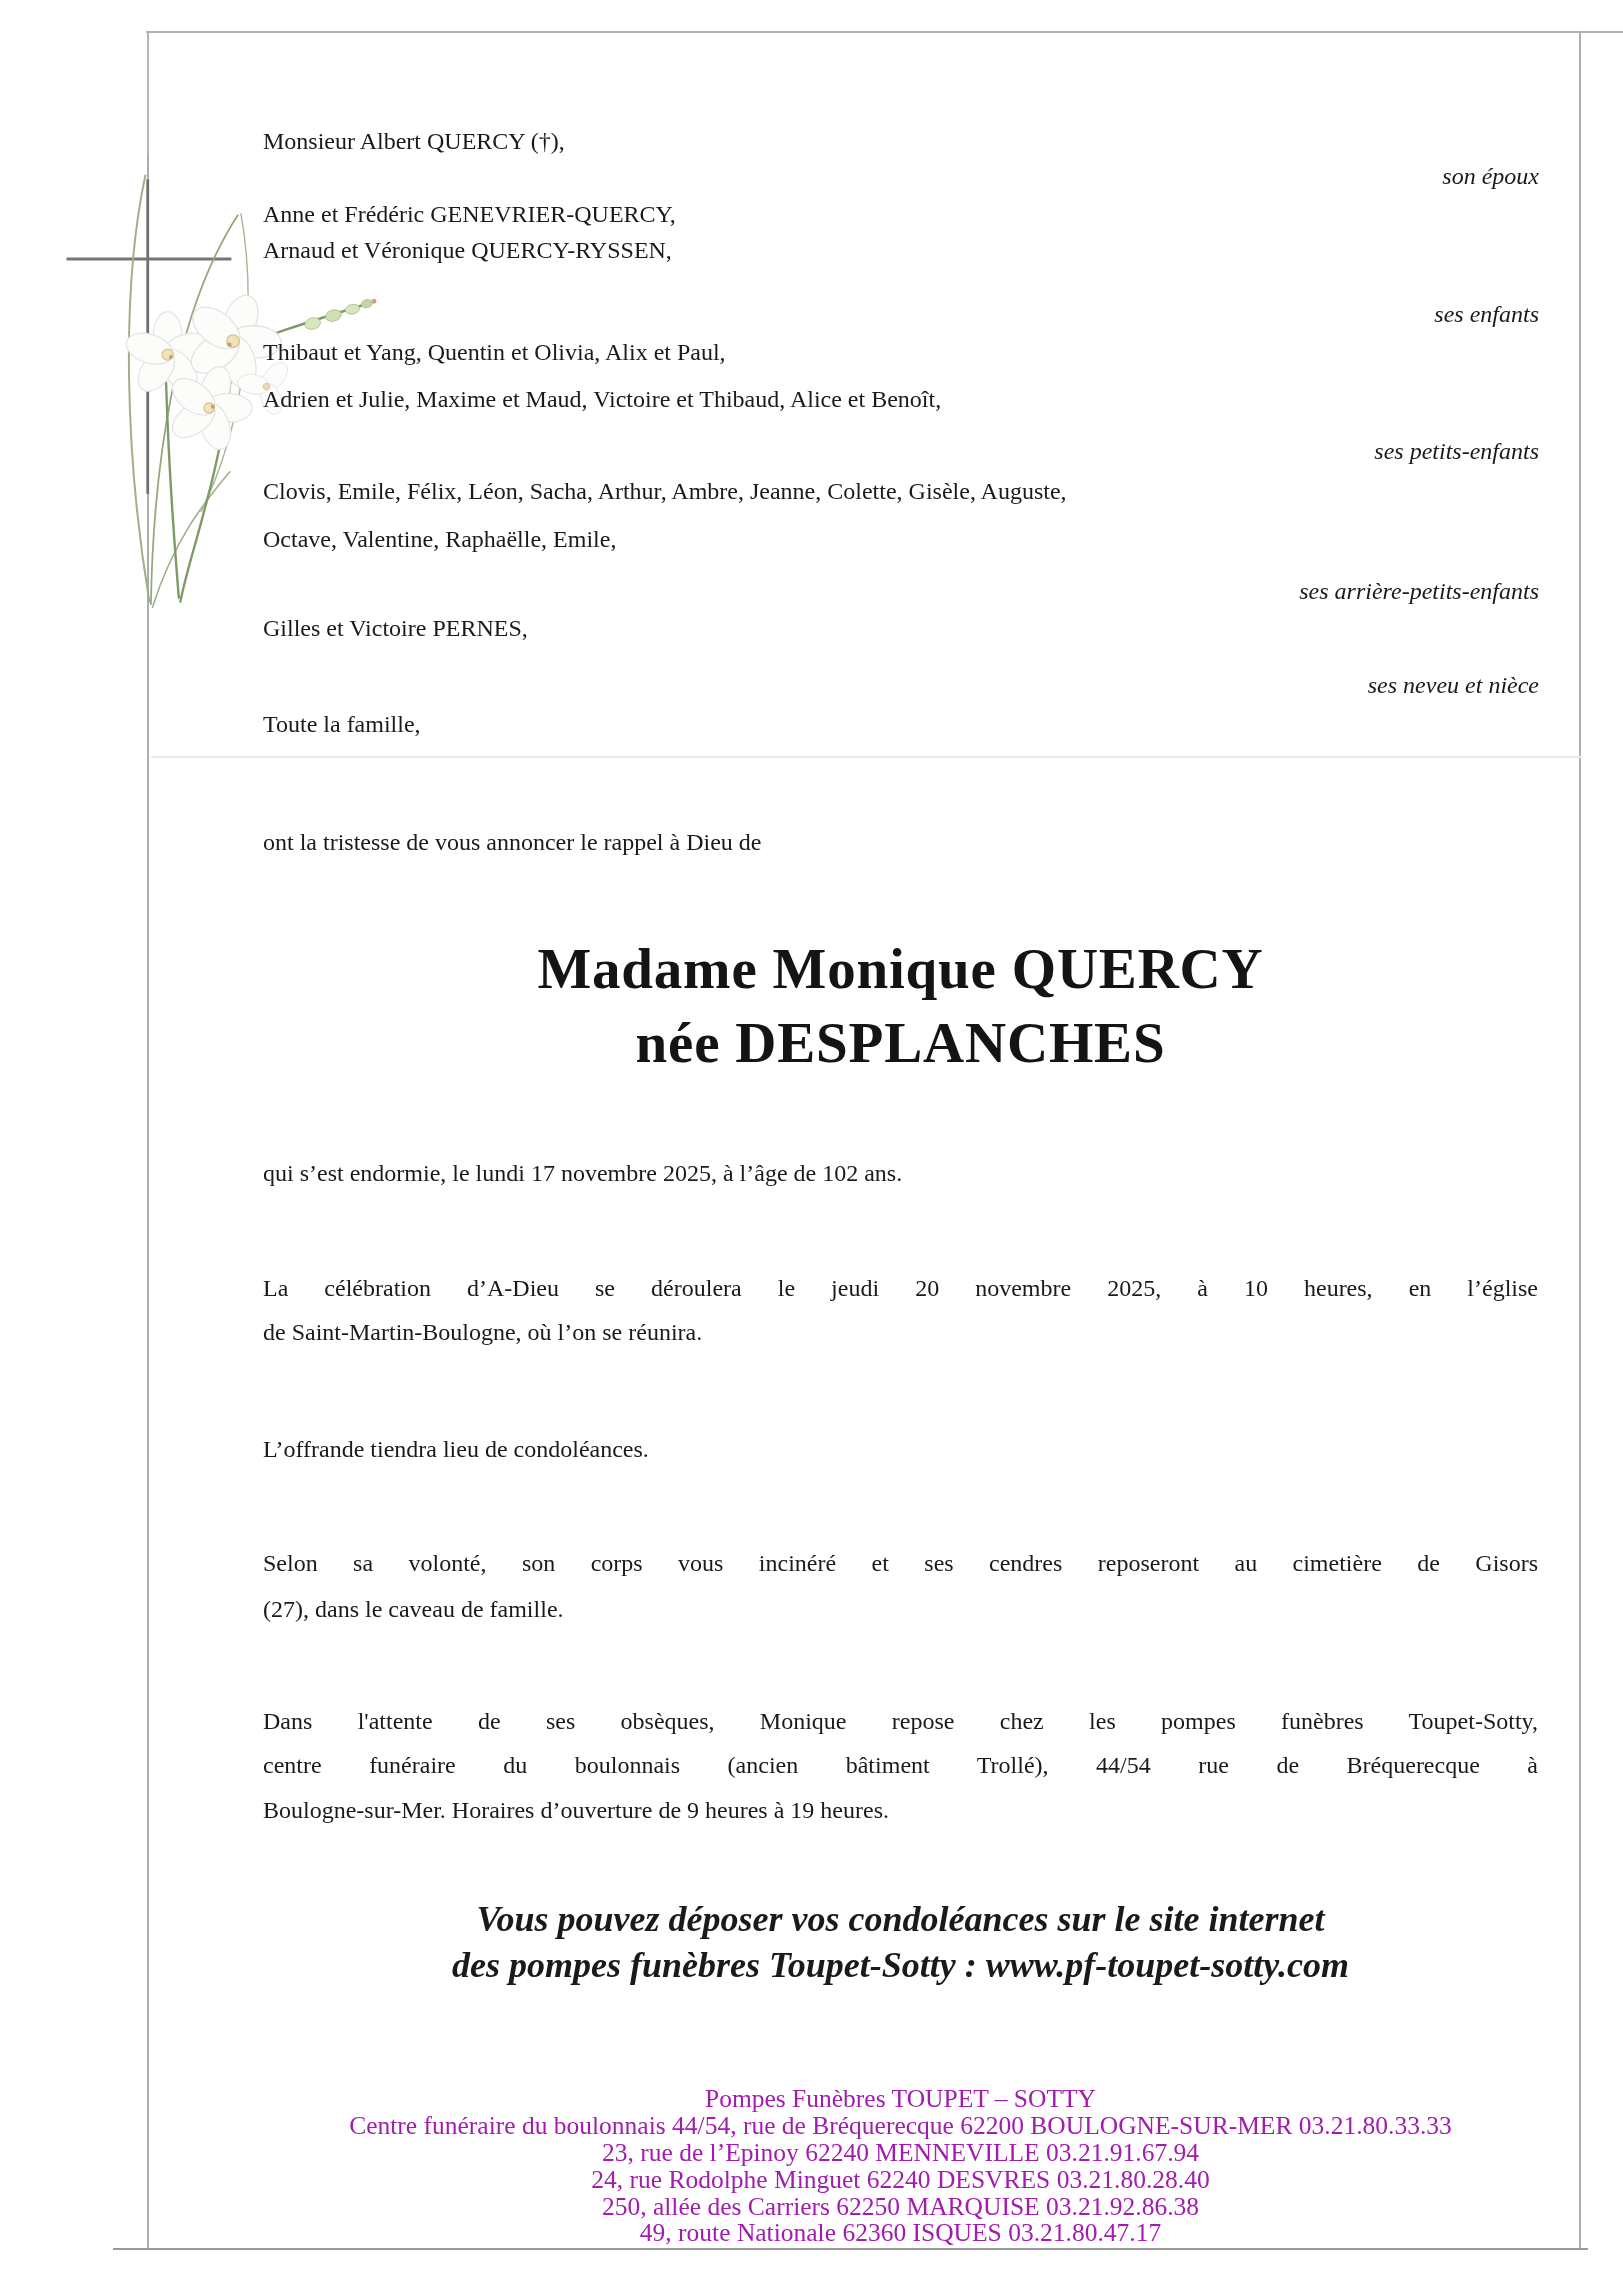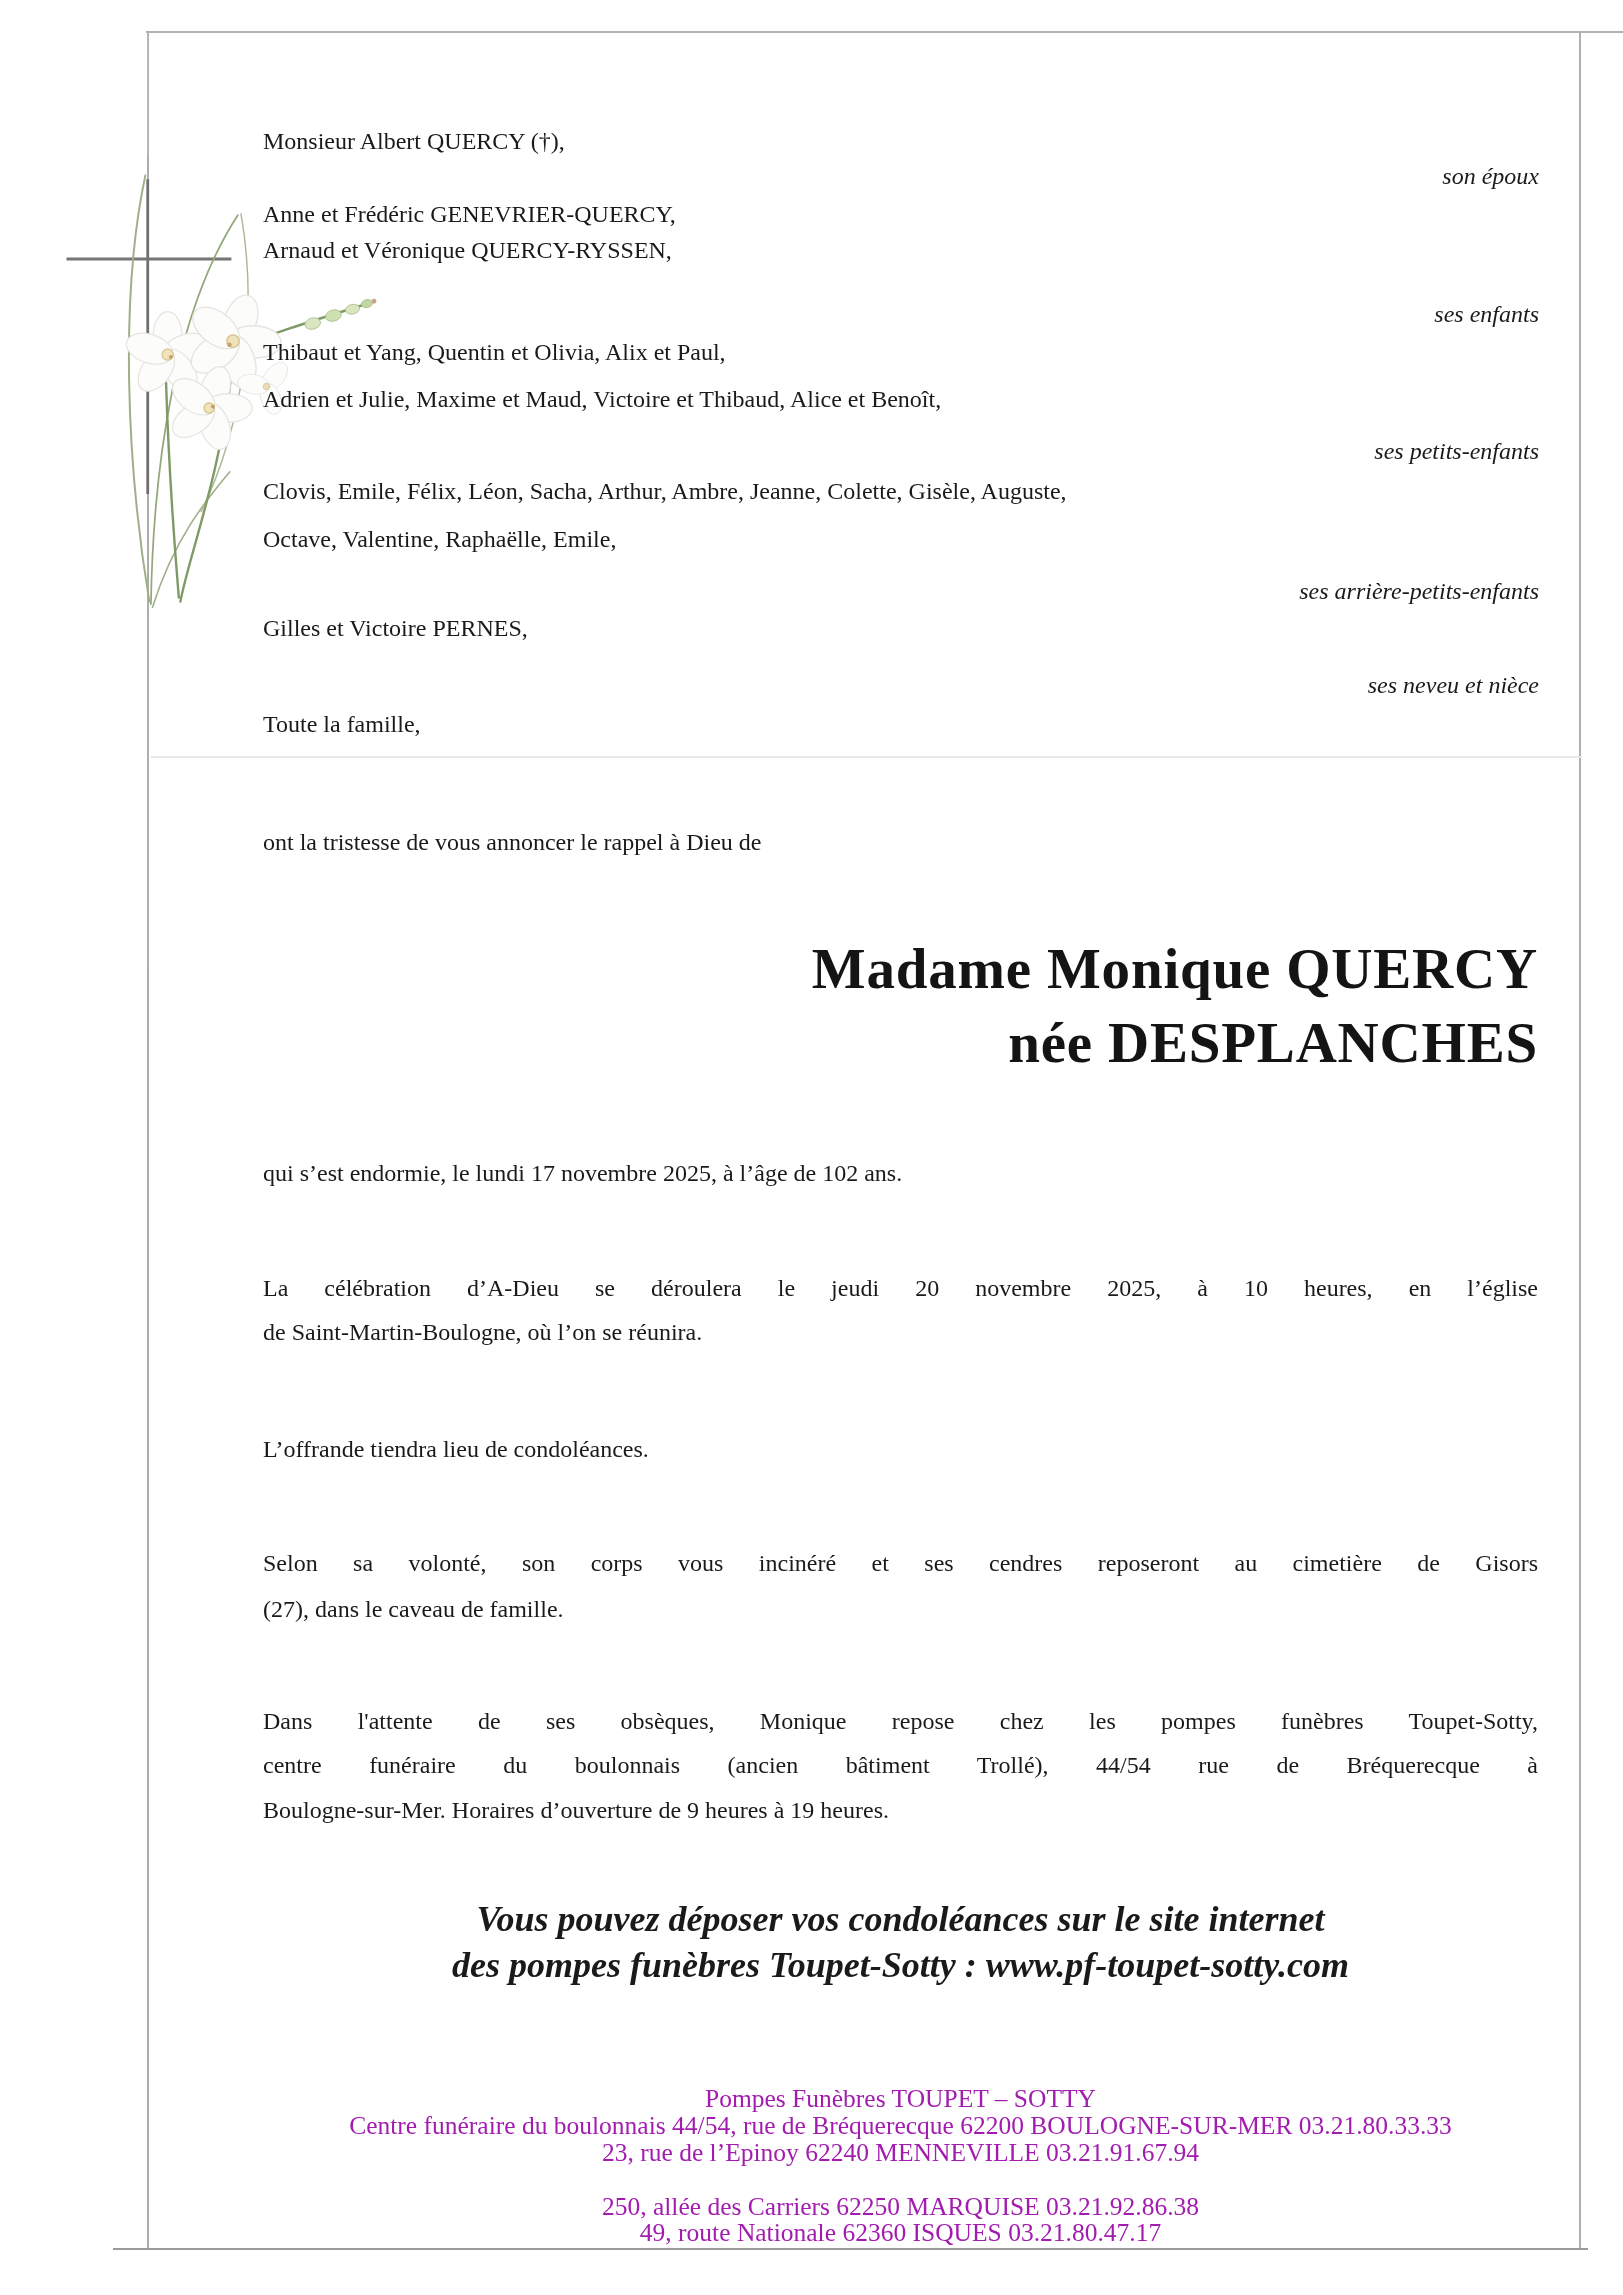--- a/index.html
+++ b/index.html
@@ -34,21 +34,21 @@
     left: auto; right: 85px;
     font-style: italic; white-space: nowrap;
   }
   .jline {
     width: 1275px; white-space: normal;
     text-align: justify; text-align-last: justify;
   }
   .center-col { width: 1275px; text-align: center; white-space: nowrap; }
   .title-line {
     font-weight: bold; font-size: 57px; line-height: 64px;
-    letter-spacing: 0.8px; color: #141414; text-align: right;
+    letter-spacing: 0.8px; color: #141414;
   }
   .condolence-line {
     font-weight: bold; font-style: italic; font-size: 36px;
   }
   .footer-line {
     position: absolute; left: 183px; width: 1435px;
     text-align: center; font-size: 25.5px; line-height: 29px;
     white-space: nowrap; color: #a21caf;
   }
 
@@ -162,17 +162,18 @@
   <div class="line jline" style="top:1701px">Dans l'attente de ses obsèques, Monique repose chez les pompes funèbres Toupet-Sotty,</div>
   <div class="line jline" style="top:1745px">centre funéraire du boulonnais (ancien bâtiment Trollé), 44/54 rue de Bréquerecque à</div>
   <div class="line" style="top:1790px">Boulogne-sur-Mer. Horaires d’ouverture de 9 heures à 19 heures.</div>
 
   <div class="line center-col condolence-line" style="top:1899px">Vous pouvez déposer vos condoléances sur le site internet</div>
   <div class="line center-col condolence-line" style="top:1945px">des pompes funèbres Toupet-Sotty : www.pf-toupet-sotty.com</div>
 
   <div class="footer-line" style="top:2084px">Pompes Funèbres TOUPET – SOTTY</div>
   <div class="footer-line" style="top:2111px">Centre funéraire du boulonnais 44/54, rue de Bréquerecque 62200 BOULOGNE-SUR-MER 03.21.80.33.33</div>
   <div class="footer-line" style="top:2138px">23, rue de l’Epinoy 62240 MENNEVILLE 03.21.91.67.94</div>
+  <div class="footer-line" style="top:2165px">24, rue Rodolphe Minguet 62240 DESVRES 03.21.80.28.40</div>
   <div class="footer-line" style="top:2192px">250, allée des Carriers 62250 MARQUISE 03.21.92.86.38</div>
   <div class="footer-line" style="top:2218px">49, route Nationale 62360 ISQUES 03.21.80.47.17</div>
 
 </div>
 
 
 </body></html>

